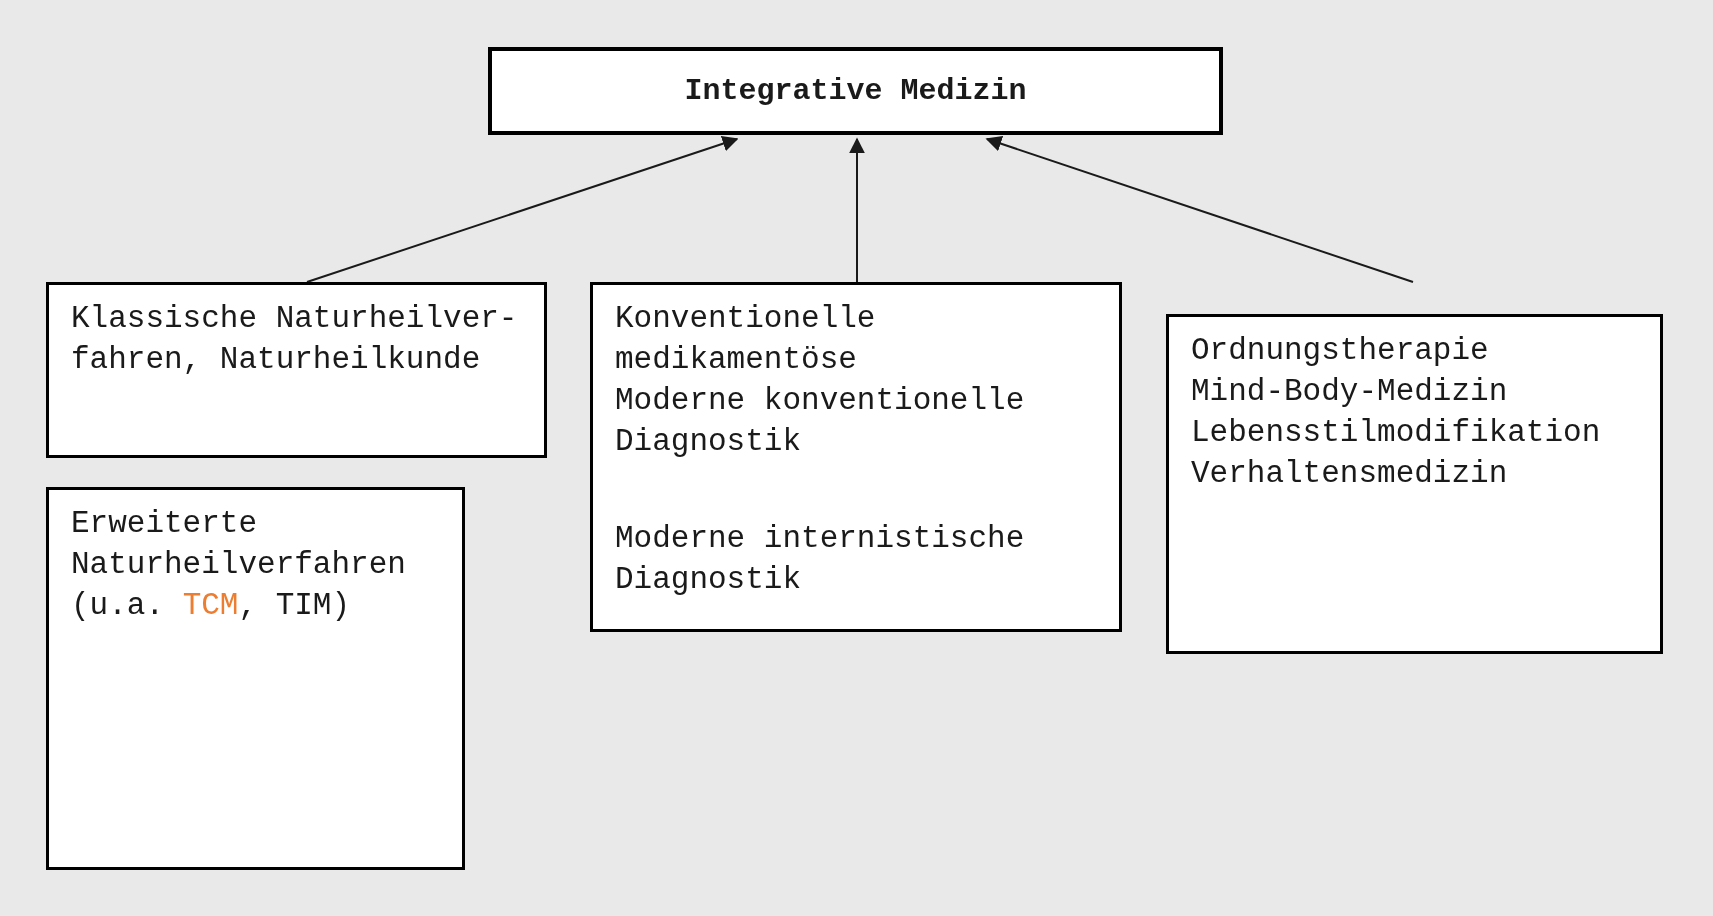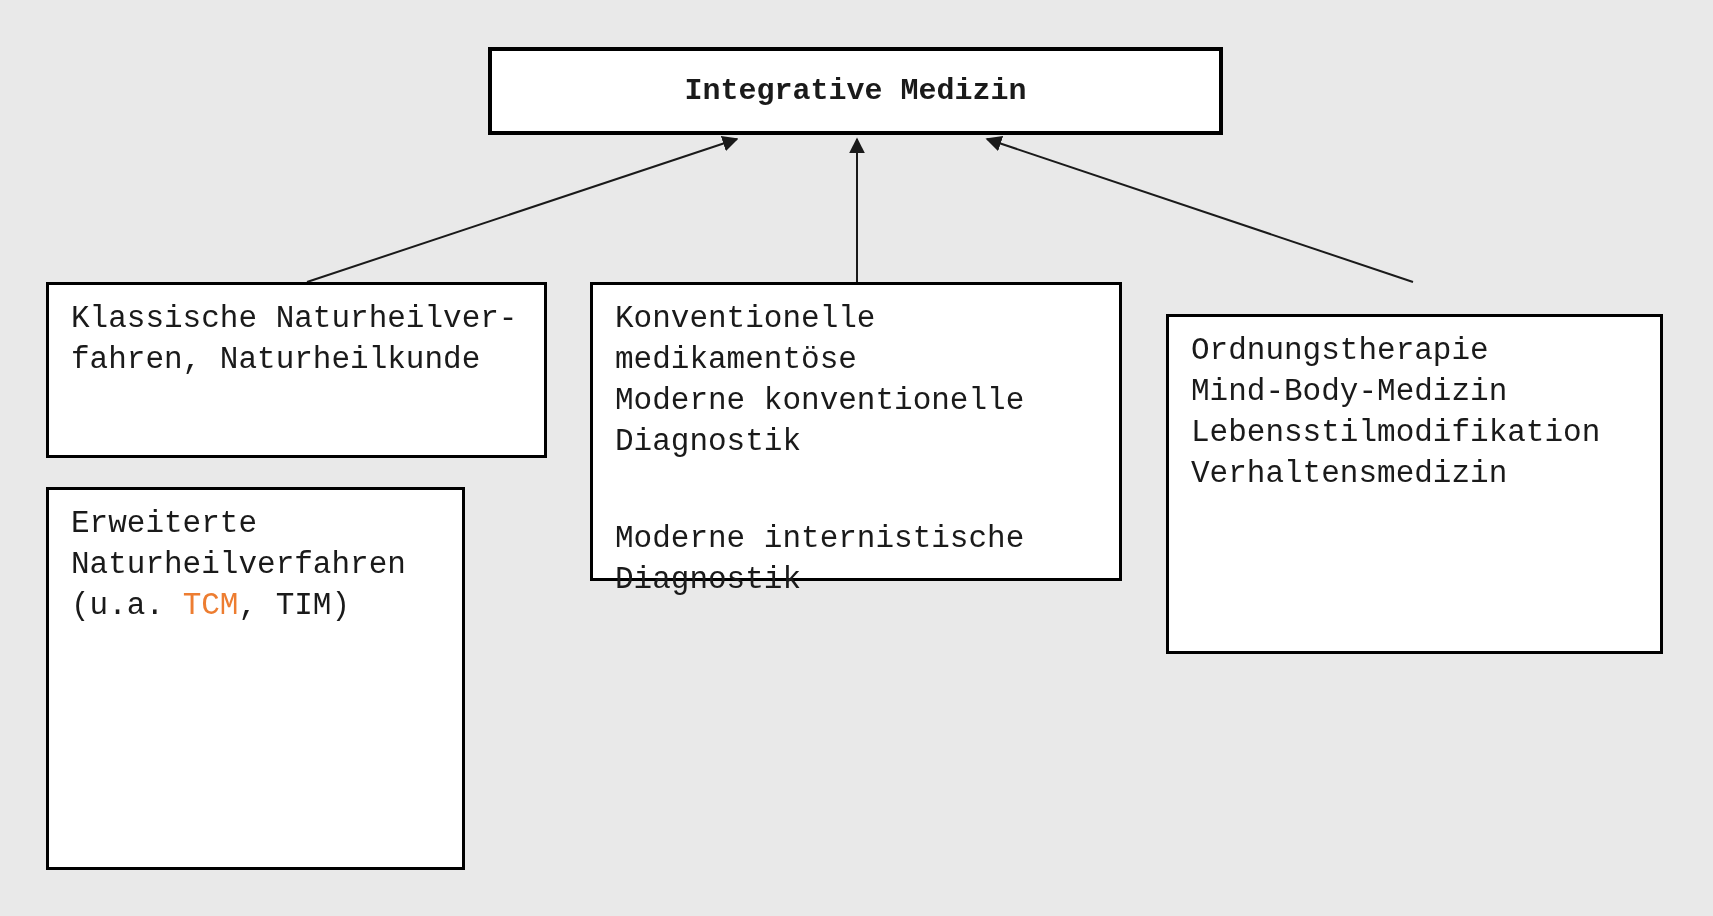--- a/index.html
+++ b/index.html
@@ -55,21 +55,21 @@
   .box-erweiterte {
     left: 46px;
     top: 487px;
     width: 419px;
     height: 383px;
   }
   .box-konventionelle {
     left: 590px;
     top: 282px;
     width: 532px;
-    height: 299px;
+    height: 350px;
   }
   .box-ordnung {
     left: 1166px;
     top: 282px;
     width: 497px;
     height: 340px;
     margin-top: 32px;
   }
   .para2 {
     margin-top: 56px;

